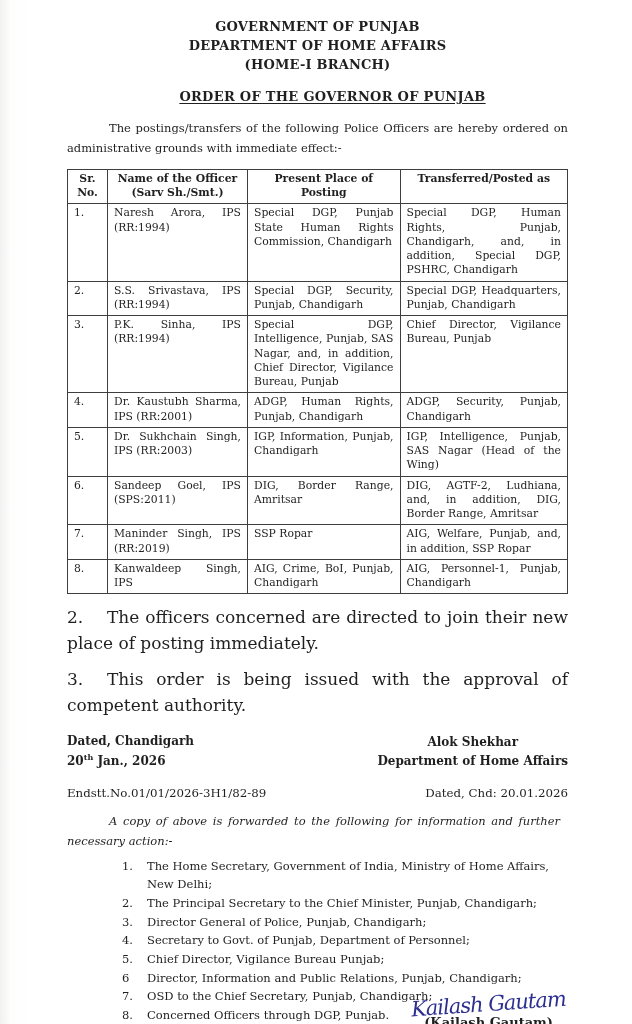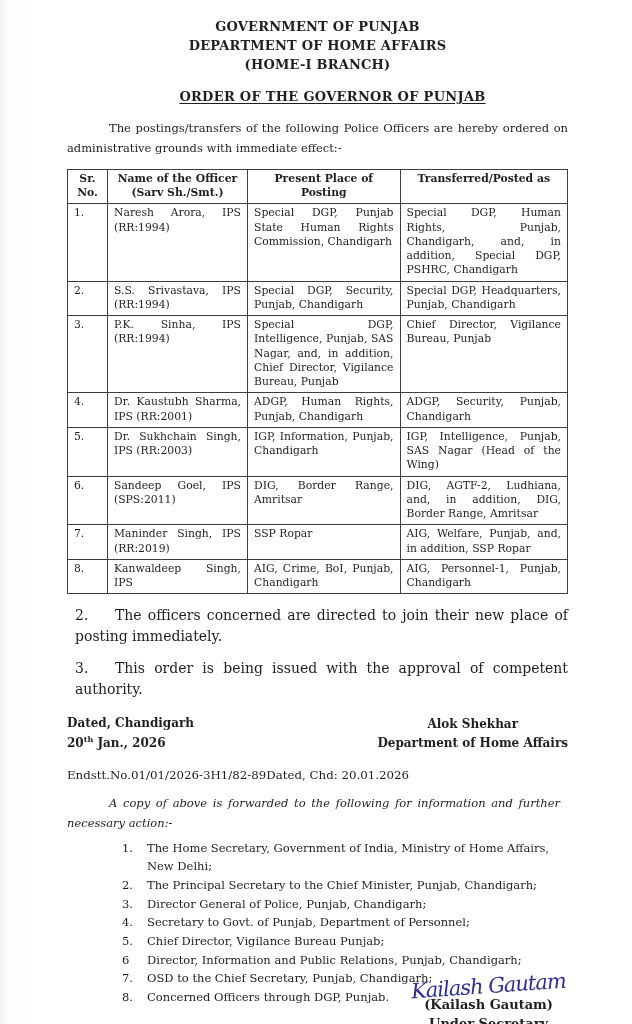--- a/index.html
+++ b/index.html
@@ -39,34 +39,34 @@
   table.orders th, table.orders td {
     border: 1px solid #3e3e3e;
     padding: 2px 6px 3px 6px;
     vertical-align: top;
   }
   table.orders th { font-weight: bold; text-align: center; }
   table.orders th.center { text-align: center; }
   td.sr { text-align: left; padding-left: 9px; }
   td.just { text-align: justify; }
   p.numbered {
-    margin: 11px 0 0 8px;
-    font-size: 14px; line-height: 1.5;
+    margin: 11px 0 0 0;
+    font-size: 17px; line-height: 1.5;
     text-align: justify;
   }
   p.numbered .pnum { display: inline-block; width: 40px; }
   .sign-row {
     display: flex; justify-content: space-between; align-items: flex-end;
     margin-top: 14px; font-weight: bold; font-size: 12px; line-height: 1.55;
   }
   .dated-block { text-align: left; }
   .signatory-block { text-align: center; }
   sup { font-size: 8px; }
   .endst-row {
-    display: flex; justify-content: flex-start;
+    display: flex; justify-content: space-between;
     margin-top: 15px; font-size: 11.8px;
   }
   p.forward {
     margin: 11px 8px 0 0;
     font-size: 11.5px; line-height: 1.75;
     text-align: justify; text-indent: 42px; font-style: italic;
   }
   .cc-list { margin: 6px 0 0 55px; font-size: 11.5px; line-height: 1.62; }
   .cc-item { display: grid; grid-template-columns: 25px 1fr; }
   .sig-area {

